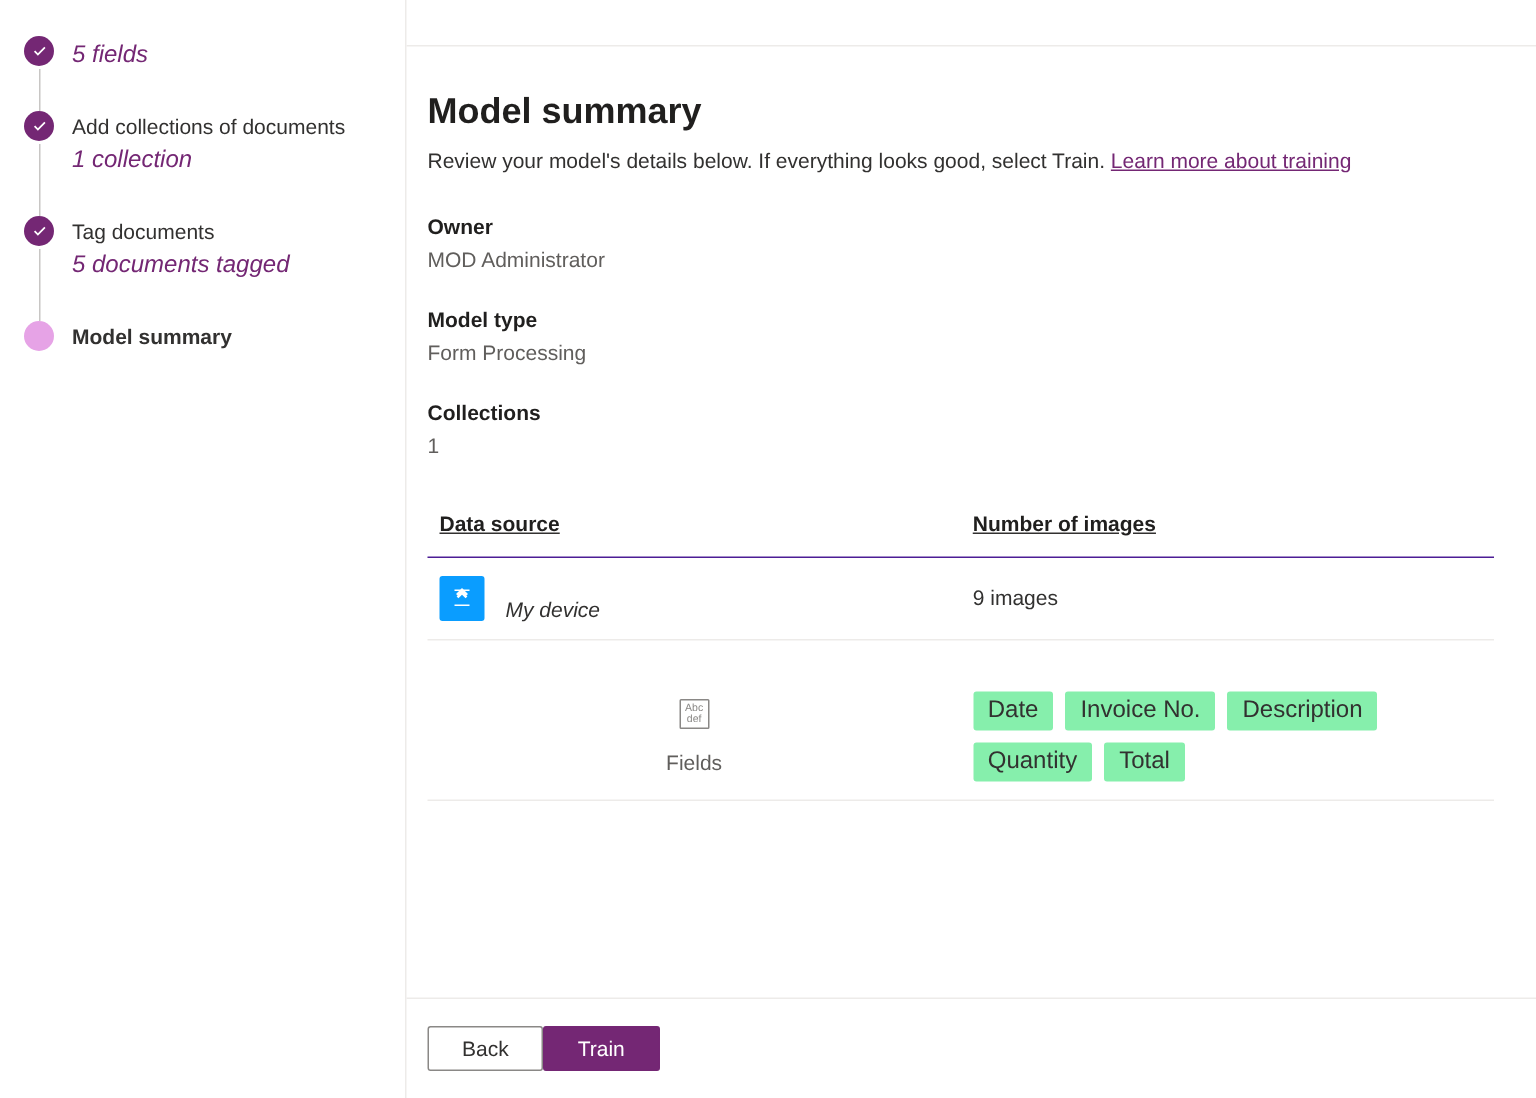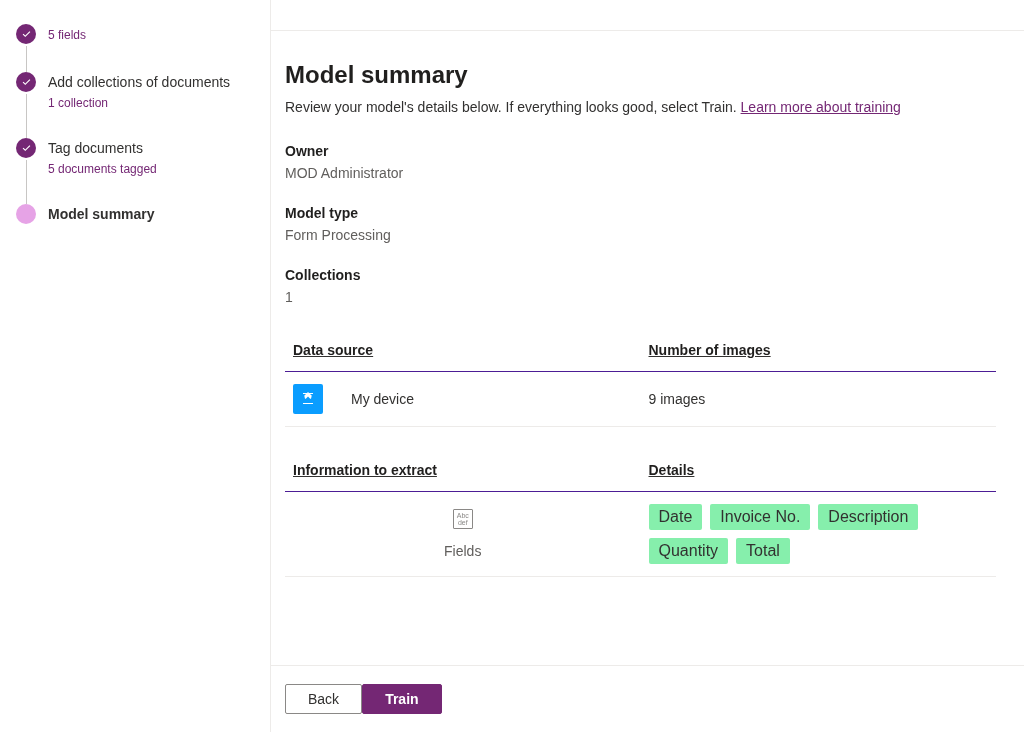--- a/index.html
+++ b/index.html
@@ -53,23 +53,24 @@
   .step-dot.active { background: #e6a3e6; }
   .step-dot svg { width: 11px; height: 11px; fill: #fff; }
   .step-text { padding-top: 0px; }
   .step-title {
     font-size: 14px;
     color: #323130;
     line-height: 20px;
   }
   .step-title.bold { font-weight: 600; }
   .step-sub {
-    font-size: 12px;
+    font-size: 16px;
     color: #a4262c;
     margin-top: 4px;
+    font-style: italic;
   }
   .step-sub.purple { color: #742774; }
 
   
   .main {
     flex: 1;
     display: flex;
     flex-direction: column;
     border-left: 1px solid #edebe9;
   }
@@ -125,22 +126,23 @@
   .row-hd .th {
     font-size: 14px;
     font-weight: 600;
     color: #201f1e;
   }
   .row-body {
     border-bottom: 1px solid #edebe9;
   }
   .ds-cell {
     display: flex;
-    align-items: center;
-    gap: 28px;
+    align-items: flex-end;
+    gap: 14px;
+    font-style: italic;
   }
   .ds-icon {
     width: 30px;
     height: 30px;
     background: #0a9dff;
     border-radius: 2px;
     display: flex;
     align-items: center;
     justify-content: center;
   }
@@ -199,21 +201,21 @@
   }
   .btn-secondary {
     background: #fff;
     border: 1px solid #8a8886;
     color: #323130;
   }
   .btn-primary {
     background: #742774;
     border: 1px solid #742774;
     color: #fff;
-    font-weight: 700;
+    font-weight: 400;
   }
 </style>
 </head>
 <body>
 
 <div class="layout">
 
   <nav class="stepper">
     <div class="step">
       <div class="step-line"></div>
@@ -302,24 +304,20 @@
                 <span class="ds-label">My device</span>
               </div>
             </div>
             <div class="col2">
               <span class="img-count">9 images</span>
             </div>
           </div>
         </div>
 
         <div class="section">
-          <div class="row-hd">
-            <div class="col1"><span class="th">Information to extract</span></div>
-            <div class="col2"><span class="th">Details</span></div>
-          </div>
           <div class="row-body">
             <div class="col1">
               <div class="fields-cell">
                 <div class="fields-icon">
                   <span>Abc</span>
                     <span>def</span>
                 </div>
                 <span>Fields</span>
               </div>
             </div>

